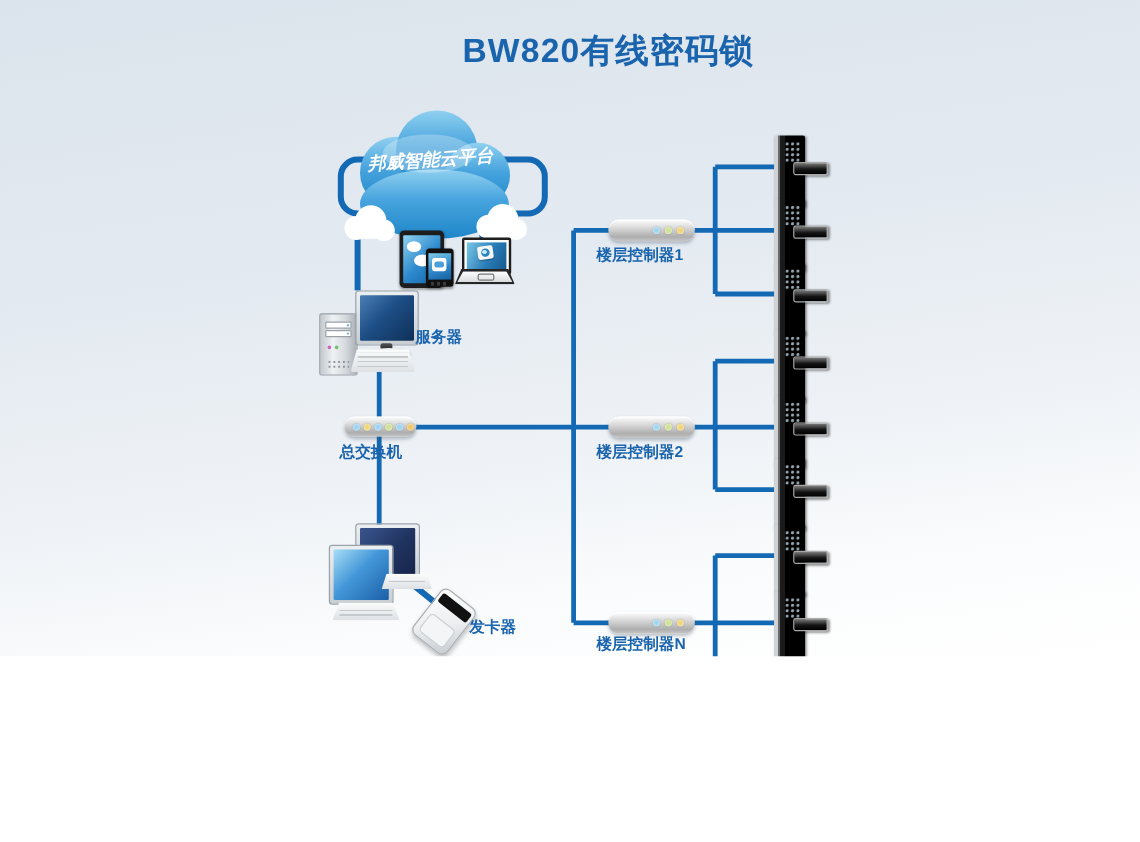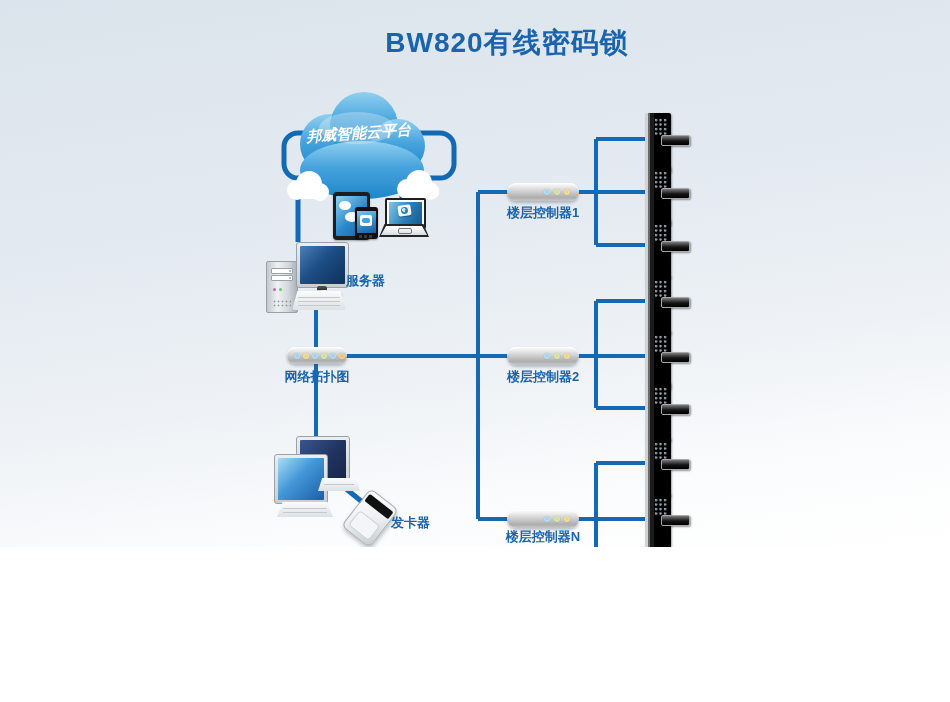--- a/index.html
+++ b/index.html
@@ -3,21 +3,21 @@
 <meta charset="utf-8">
 <style>
   html,body{margin:0;padding:0;}
   .stage{
     position:relative;width:950px;height:547px;overflow:hidden;
     font-family:"Liberation Sans","DejaVu Sans",sans-serif;
     background:linear-gradient(172deg,#dbe4ec 0%,#e4eaf1 40%,#eef2f6 65%,#fbfcfd 85%,#ffffff 100%);
     text-decoration:underline;
   }
   .label{position:absolute;color:var(--accent,#1a64ad);font-weight:700;font-size:13px;z-index:6;white-space:nowrap;}
-  .label.centered{text-align:center;}
+  .label.centered{}
   
   .title{position:absolute;left:307px;top:24px;width:400px;text-align:center;z-index:6;
     color:var(--accent,#1a64ad);font-weight:700;font-size:28px;line-height:37px;letter-spacing:1px;}
   
   .wires{position:absolute;left:0;top:0;z-index:1;}
   
   .cloud-svg{position:absolute;left:262px;top:86px;z-index:2;}
   
   .pill{position:absolute;z-index:3;border-radius:10px;
     background:linear-gradient(180deg,#ffffff 0%,#dcdcdc 35%,#aeaeae 80%,#c6c6c6 100%);
@@ -195,21 +195,21 @@
   <div class="pill" style="left:287px;top:347px;width:60px;height:17px">
     <span class="leds" style="left:7px;gap:3px">
         <span class="led" style="background: rgb(156, 211, 240);"></span>
         <span class="led" style="background: rgb(240, 212, 123);"></span>
         <span class="led" style="background: rgb(156, 211, 240);"></span>
         <span class="led" style="background: rgb(207, 225, 147);"></span>
         <span class="led" style="background: rgb(156, 211, 240);"></span>
         <span class="led" style="background: rgb(240, 196, 107);"></span>
       </span>
   </div>
-  <div class="label centered" style="left:283px;top:368px;width:68px">网络拓扑图</div>
+  <div class="label centered" style="left:283px;top:368px;width:68px">总交换机</div>
 
   <div class="monitor" style="left:296px;top:436px;width:52px;height:46px">
     <div class="screen screen-darknavy"></div>
   </div>
   <div class="keyboard" style="left:318px;top:478px;width:42px;height:13px"></div>
   <div class="monitor" style="left:274px;top:454px;width:52px;height:48px">
     <div class="screen screen-bright"></div>
   </div>
   <div class="keyboard" style="left:277px;top:502px;width:56px;height:15px"></div>
   <div class="reader">

